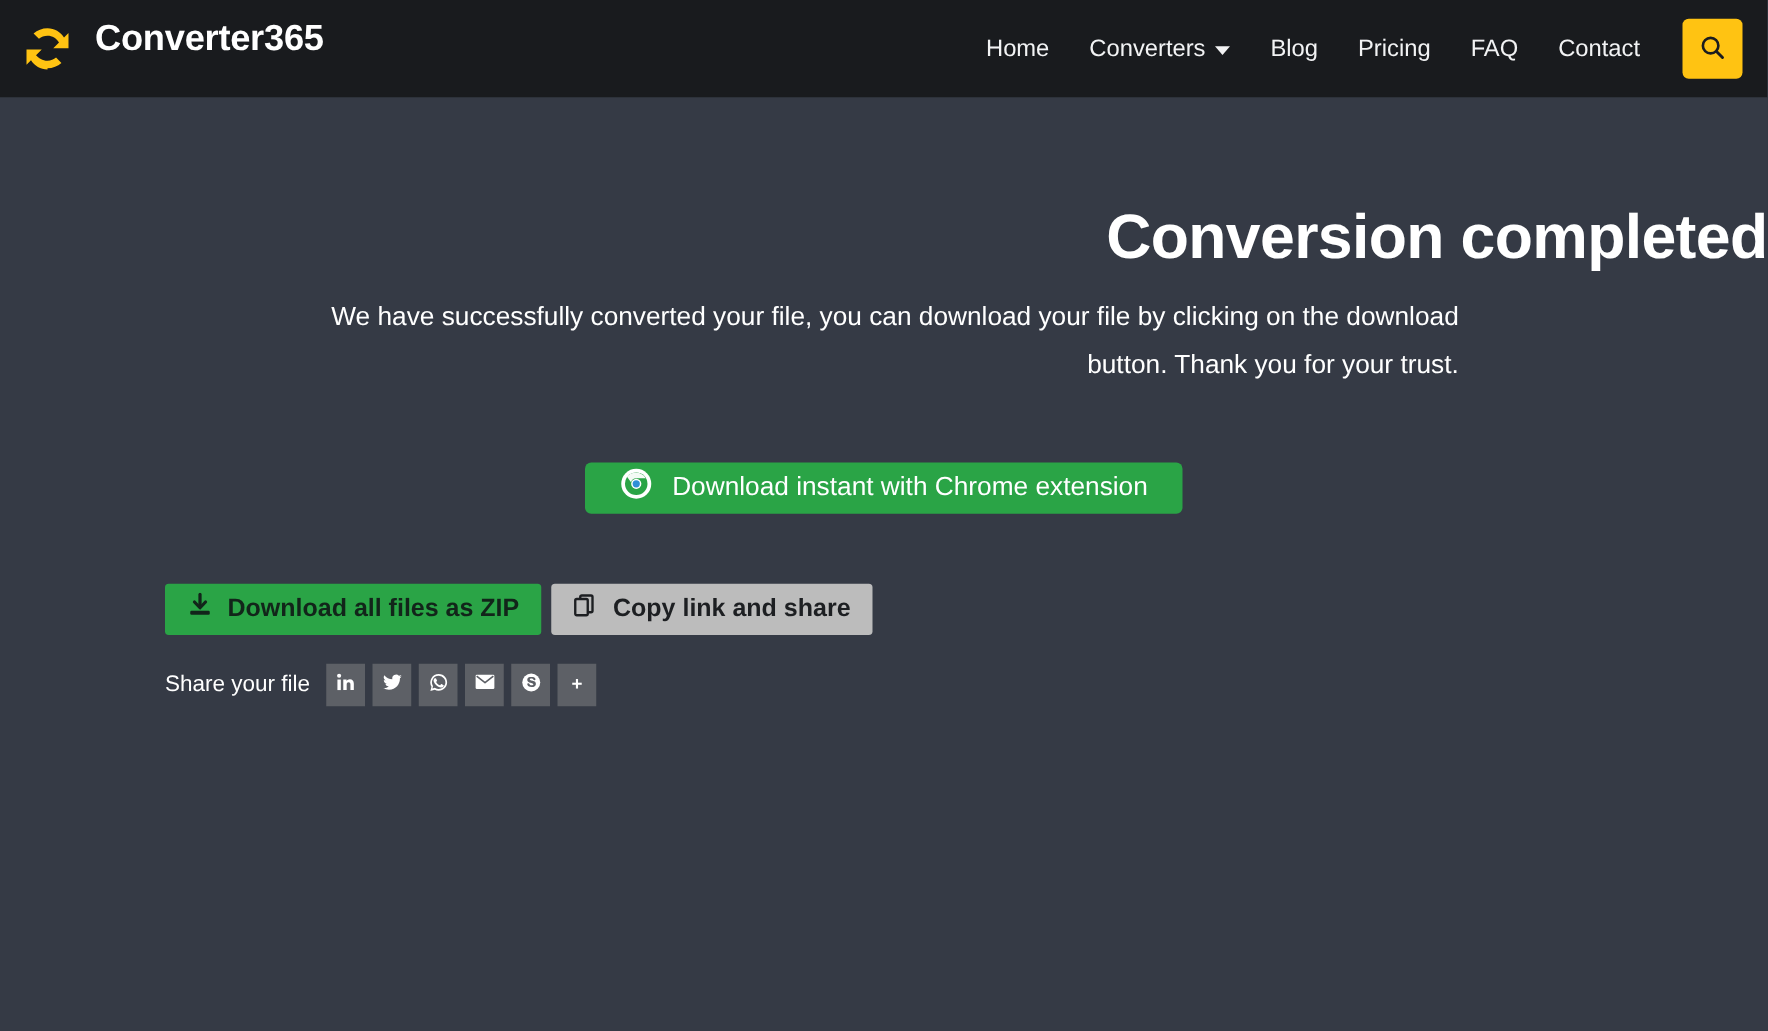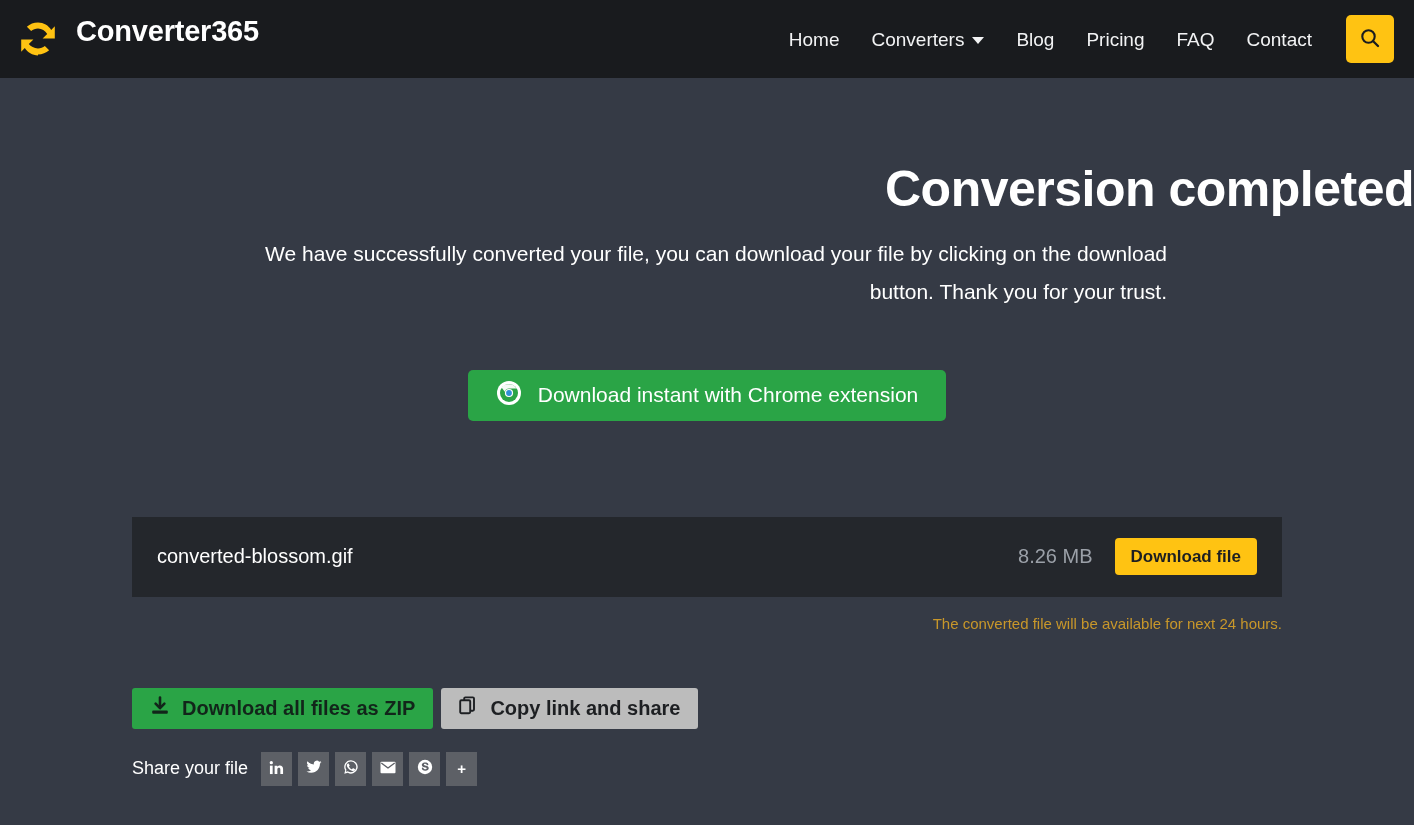--- a/index.html
+++ b/index.html
@@ -111,21 +111,21 @@
     justify-content: center;
     margin-top: 59px;
   }
   .chrome-cta {
     background: #2aa446;
     border: none;
     border-radius: 5px;
     color: #ffffff;
     font-size: 21px;
     padding: 0 28px;
-    height: 51px;
+    height: 41px;
     display: flex;
     align-items: center;
     gap: 16px;
     cursor: pointer;
     font-family: "Liberation Sans", sans-serif;
   }
 
   
   .file-area {
     width: 1150px;
@@ -308,30 +308,20 @@
           <circle cx="13" cy="13" r="9" fill="#2aa446"></circle>
           <path d="M13 4.2a8.8 8.8 0 0 1 7.6 4.4H13a4.4 4.4 0 0 0-4.2 3.1L5.6 7.4A8.8 8.8 0 0 1 13 4.2z" fill="#ffffff" opacity="0.95"></path>
           <circle cx="13" cy="13" r="4.1" fill="#ffffff"></circle>
           <circle cx="13" cy="13" r="2.9" fill="#2f8fd6"></circle>
         </svg>
       </span>
       <span>Download instant with Chrome extension</span>
     </button>
   </div>
 
-  <section class="file-area">
-    <div class="file-row">
-      <span class="file-name">converted-blossom.gif</span>
-      <div class="file-right">
-        <span class="file-size">8.26 MB</span>
-        <button class="download-file-btn">Download file</button>
-      </div>
-    </div>
-    <div class="expiry-note">The converted file will be available for next 24 hours.</div>
-  </section>
 
   <section class="actions-area">
     <div class="action-buttons">
       <button class="btn-zip">
         <span>
           <svg width="20" height="20" viewBox="0 0 20 20" aria-hidden="true">
             <path d="M10 1.5v8.2" stroke="#12251a" stroke-width="2.6" stroke-linecap="round"></path>
             <path d="M5.6 7.6L10 12.2l4.4-4.6" fill="none" stroke="#12251a" stroke-width="2.6" stroke-linecap="round" stroke-linejoin="round"></path>
             <rect x="2.2" y="14.6" width="15.6" height="3.2" rx="1" fill="#12251a"></rect>
           </svg>

